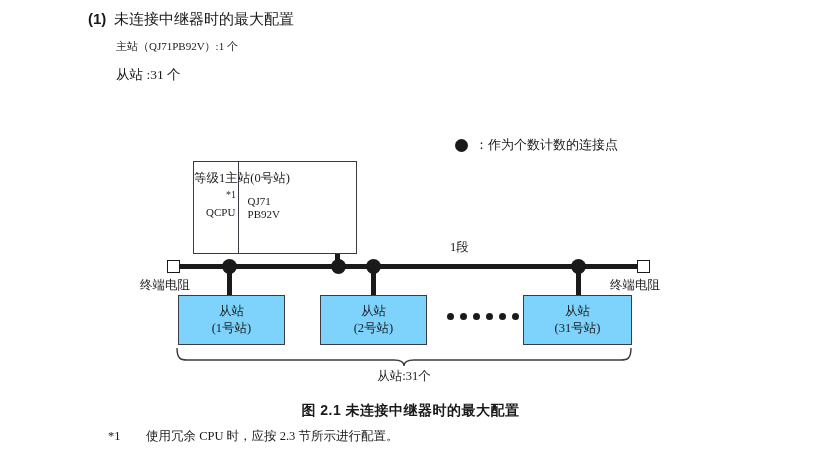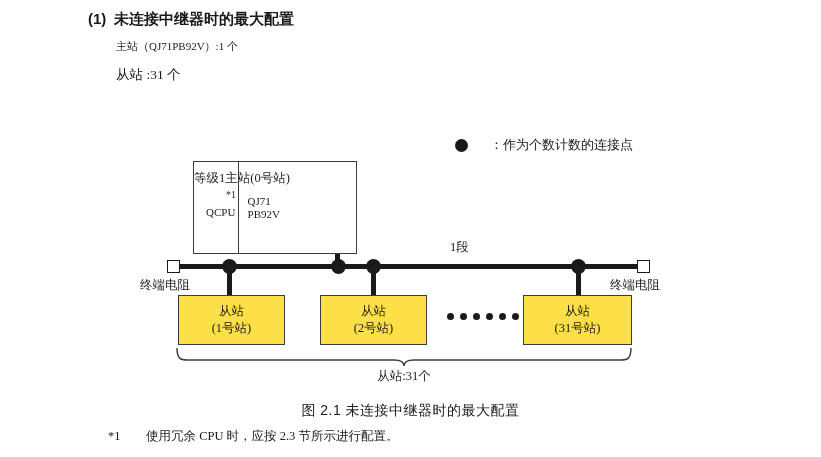--- a/index.html
+++ b/index.html
@@ -23,41 +23,41 @@
     left: 88px; top: 10px;
     font-size: 15px;
     font-weight: bold;
     font-family: "Liberation Sans", sans-serif;
     letter-spacing: 0px;
     white-space: nowrap;
   }
   #heading-title {
     left: 114px; top: 10px;
     font-size: 15px;
-    font-weight: bold;
+    font-weight: normal;
     font-family: "Liberation Sans", sans-serif;
     white-space: nowrap;
   }
   #master-count-line {
     left: 116px; top: 39px;
     font-size: 11px;
     white-space: nowrap;
   }
   #slave-count-line {
     left: 116px; top: 66px;
     font-size: 13.5px;
     white-space: nowrap;
   }
 
   
   #legend {
     left: 455px; top: 136px;
     display: flex;
     align-items: center;
-    gap: 22px;
+    gap: 7px;
     white-space: nowrap;
   }
   #legend-dot {
     width: 13px; height: 13px;
     border-radius: 50%;
     background: #1a1a1a;
     display: inline-block;
   }
   #legend-text {
     font-size: 13px;
@@ -177,21 +177,21 @@
     height: 50px;
     border: 1.5px solid #3a3a42;
     box-sizing: border-box;
     top: 295px;
     display: flex;
     flex-direction: column;
     align-items: center;
     justify-content: center;
     font-size: 12.5px;
     line-height: 1.35;
-    background: #fde047;
+    background: #7dd3fc;
   }
   #slave-box-1 { left: 178px; width: 107px; }
   #slave-box-2 { left: 320px; width: 107px; }
   #slave-box-3 { left: 523px; width: 109px; }
 
   #slave-ellipsis {
     left: 447px; top: 313px;
     display: flex;
     gap: 6px;
     align-items: center;
@@ -213,21 +213,21 @@
     width: 458px;
     text-align: center;
     font-size: 12.5px;
   }
 
   
   #figure-caption {
     left: 0; right: 0; top: 402px;
     text-align: center;
     font-size: 14px;
-    font-weight: normal;
+    font-weight: bold;
     font-family: "Liberation Sans", sans-serif;
     letter-spacing: 0.5px;
   }
   #footnote {
     left: 108px; top: 428px;
     font-size: 12.5px;
     white-space: nowrap;
   }
   #footnote-mark {
     display: inline-block;

